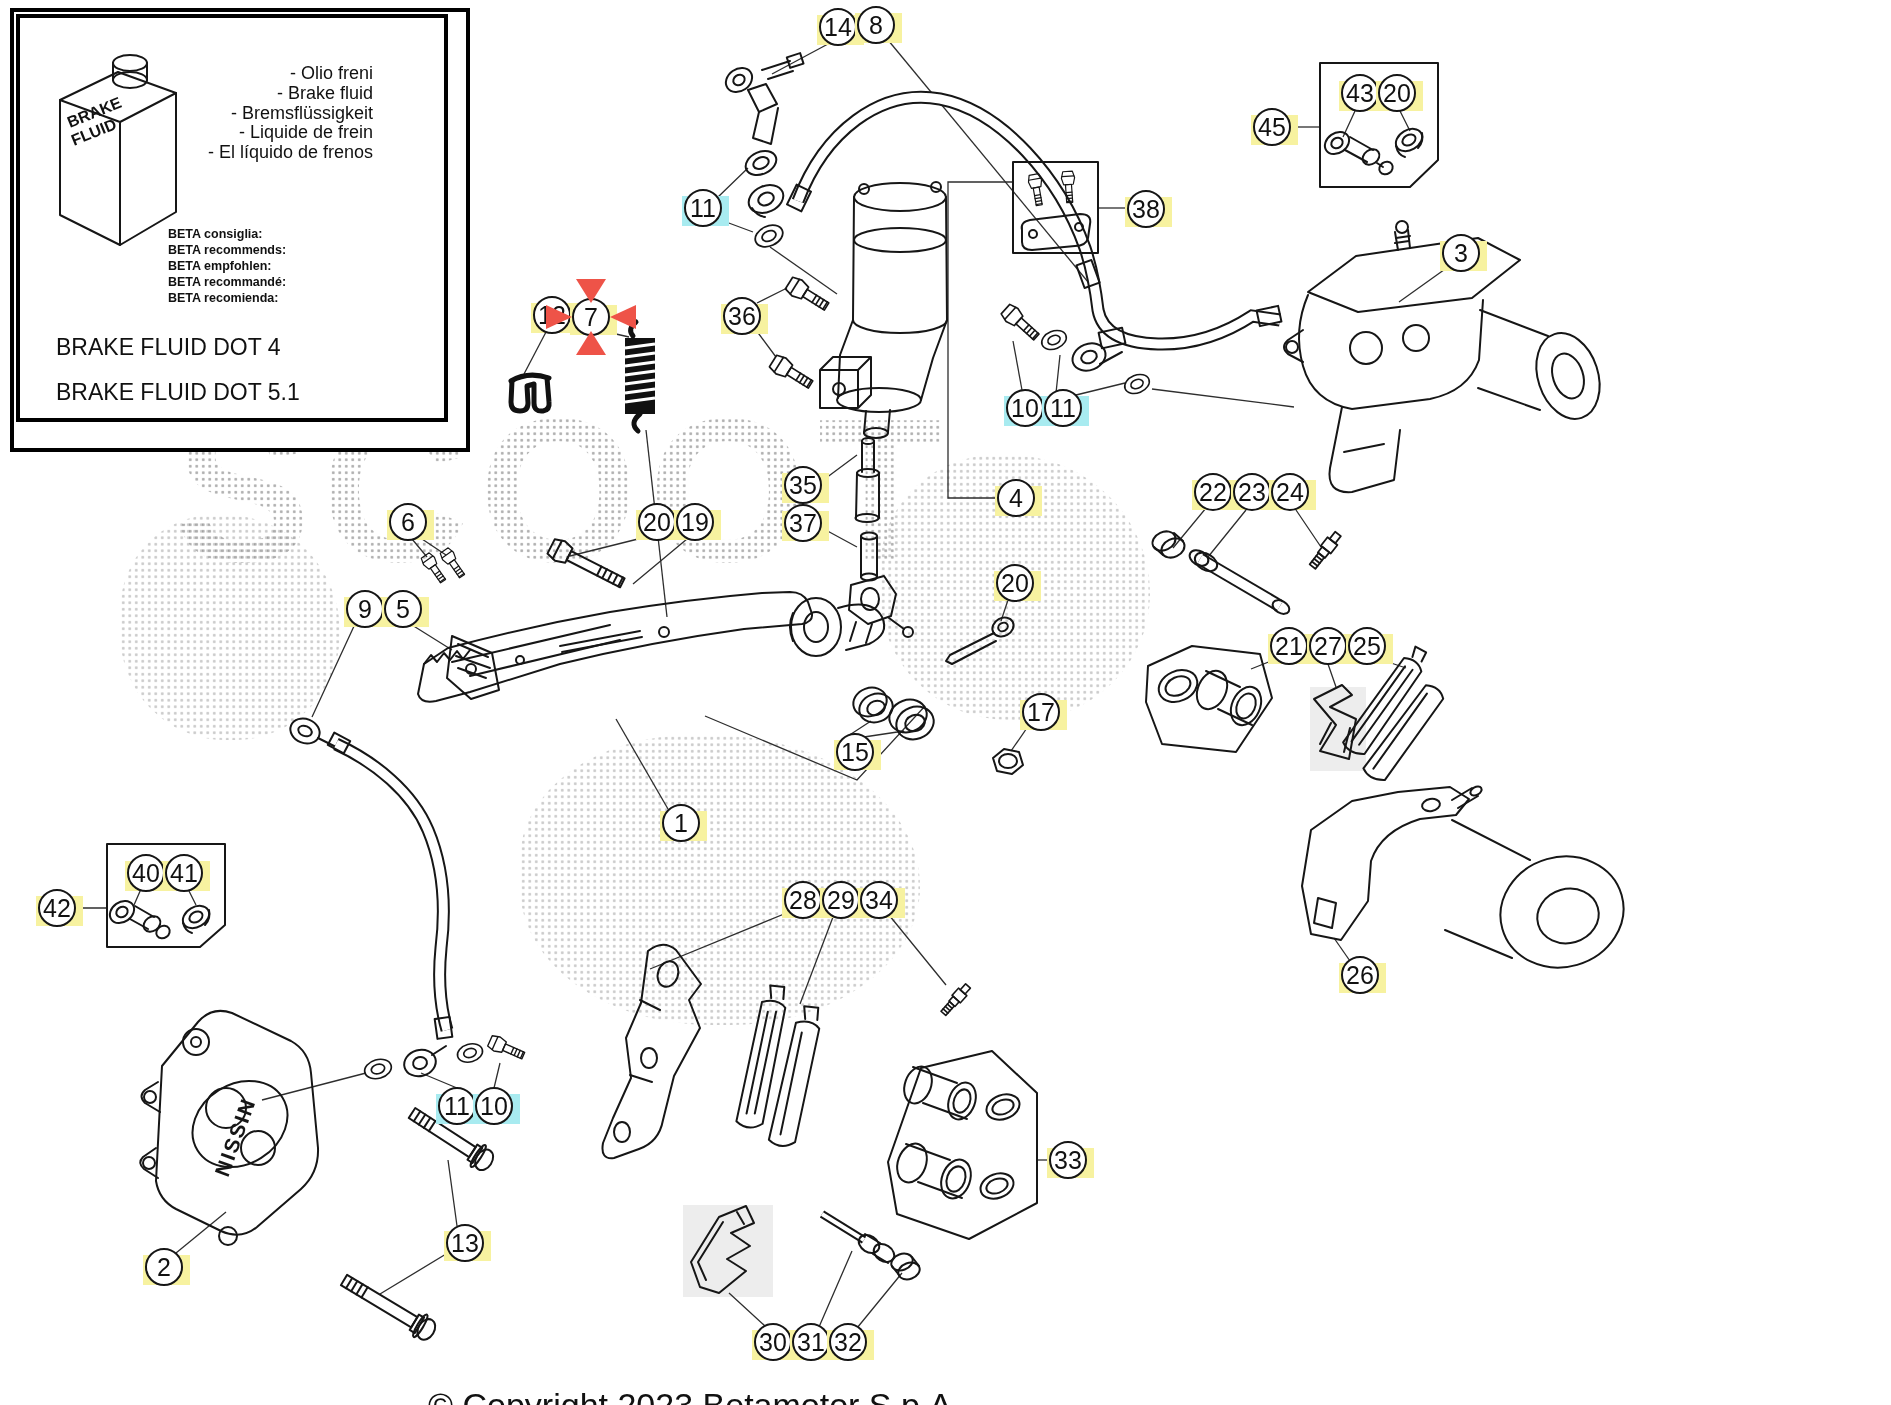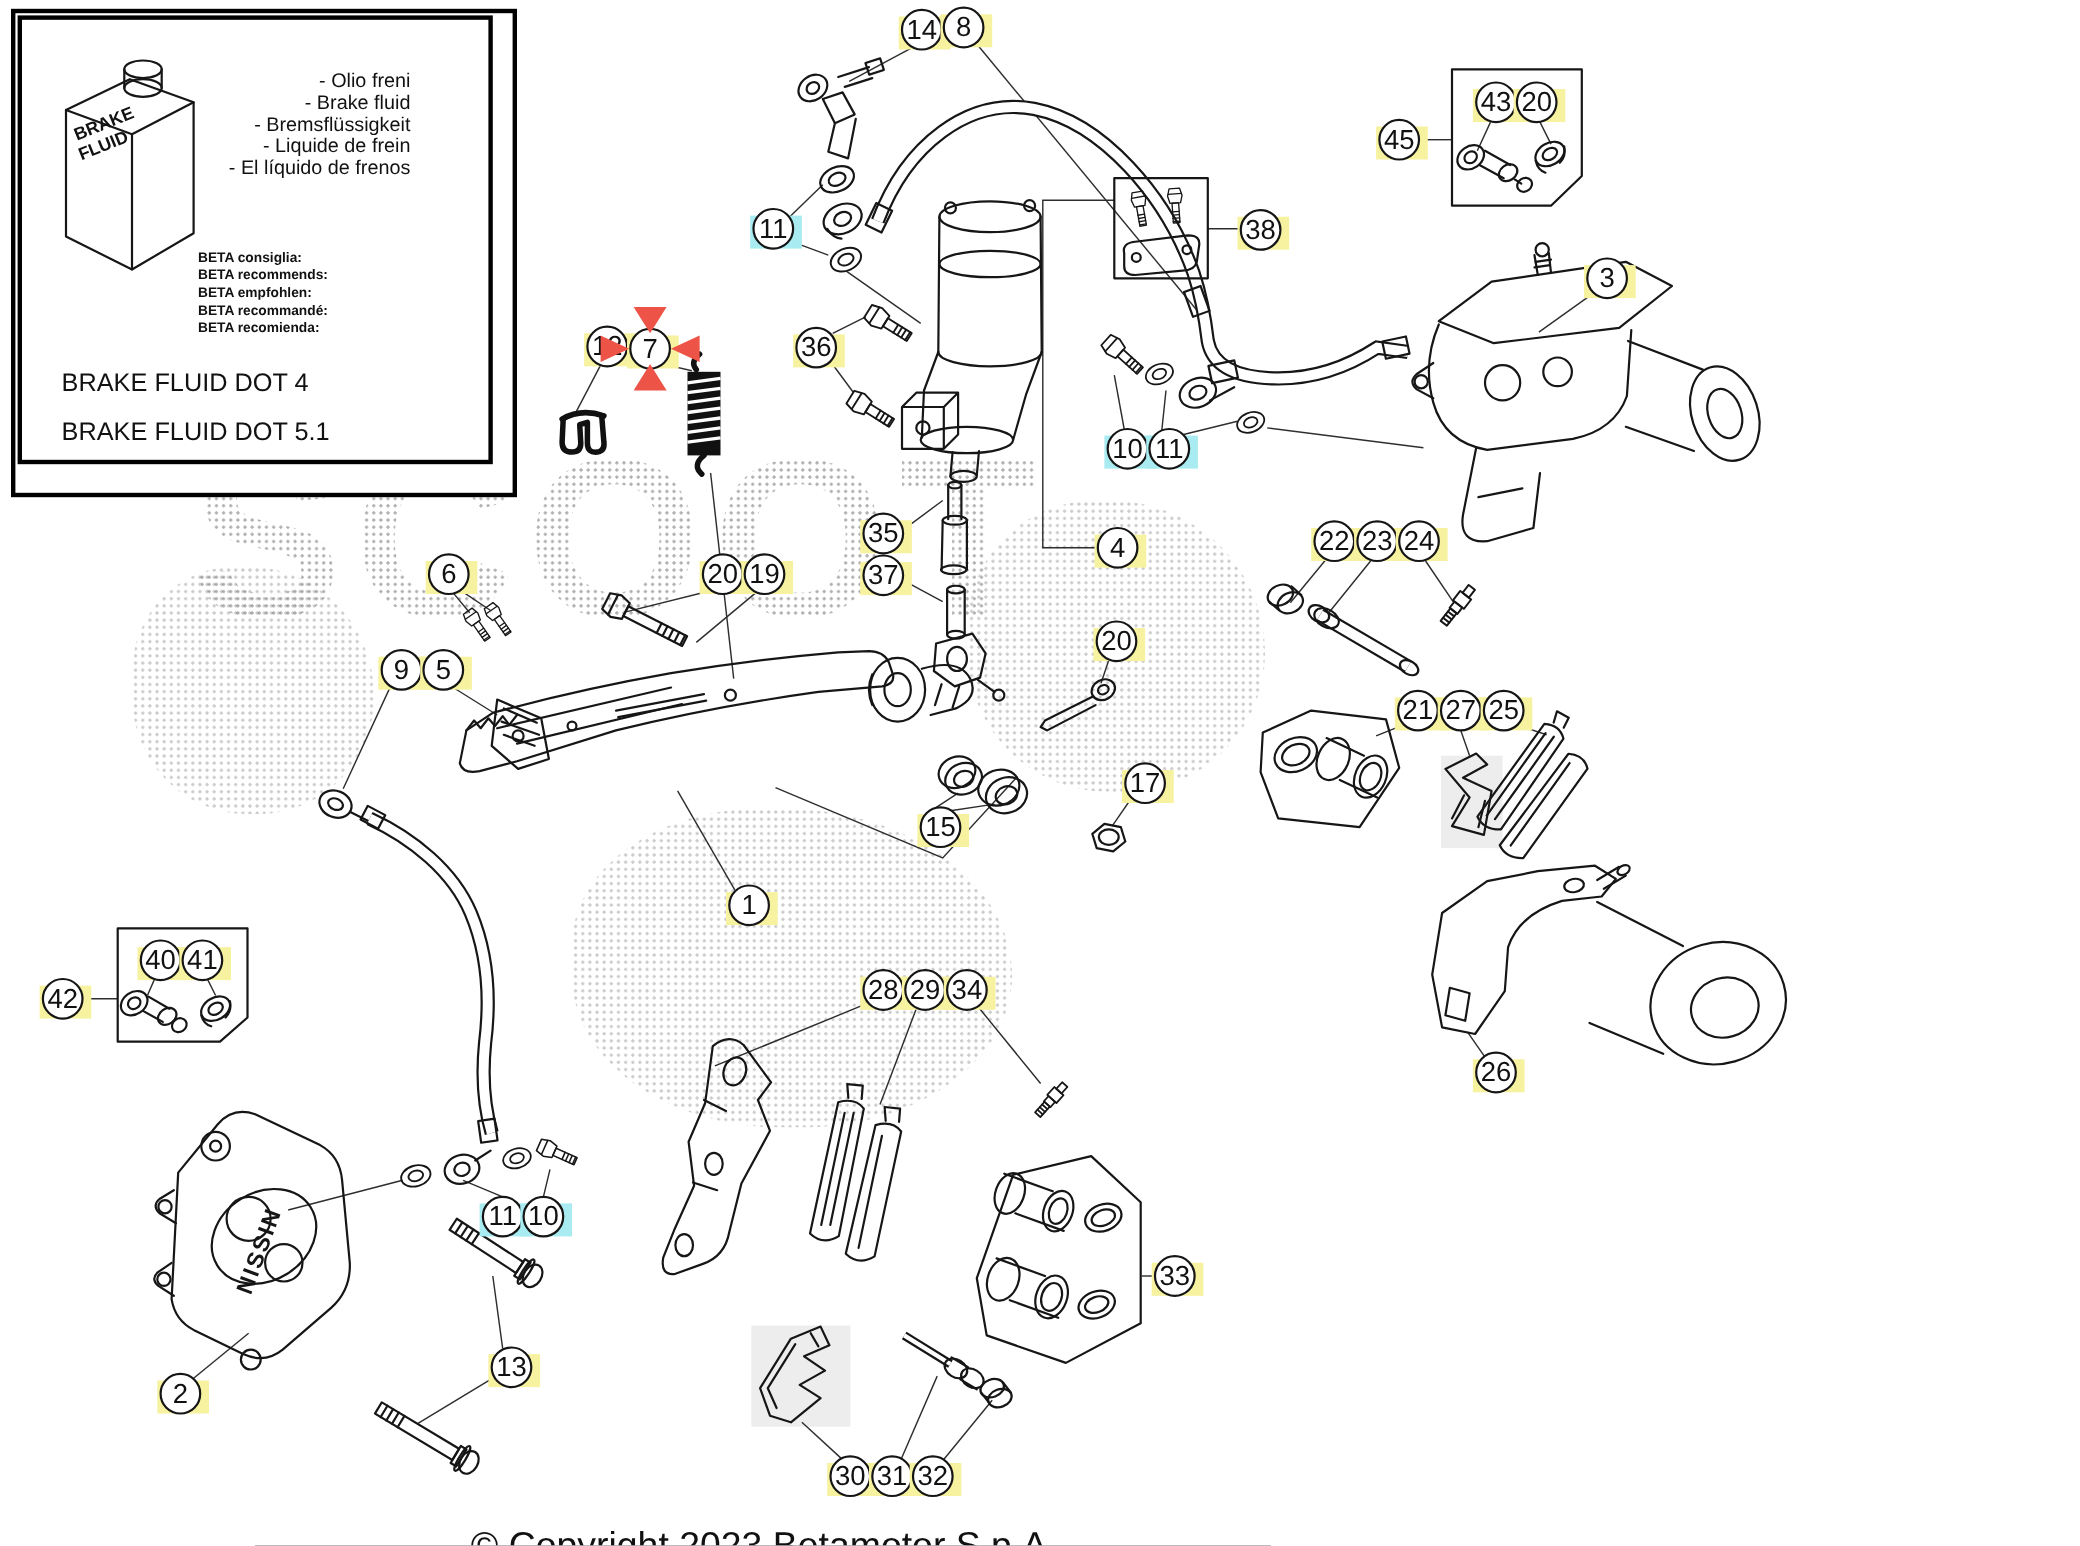--- a/index.html
+++ b/index.html
@@ -490,21 +490,21 @@
   </div>
   <div class="fluid-list" style="position:absolute;z-index:2;">
   </div>
   <div style="position:absolute;left:208px;top:64px;font-size:18px;line-height:19.8px;z-index:2;text-align:right;">
     <div>- Olio freni</div>
     <div>- Brake fluid</div>
     <div>- Bremsflüssigkeit</div>
     <div>- Liquide de frein</div>
     <div>- El líquido de frenos</div>
   </div>
-  <div style="position:absolute;left:168px;top:226px;font-size:12.5px;font-weight:700;line-height:16px;z-index:2;margin-left:12px;">
+  <div style="position:absolute;left:168px;top:226px;font-size:12.5px;font-weight:700;line-height:16px;z-index:2;">
     <div>BETA consiglia:</div>
     <div>BETA recommends:</div>
     <div>BETA empfohlen:</div>
     <div>BETA recommandé:</div>
     <div>BETA recomienda:</div>
   </div>
   <div class="dot4" style="z-index:2;">BRAKE FLUID DOT 4</div>
   <div class="dot51" style="z-index:2;">BRAKE FLUID DOT 5.1</div>
 
   <div id="callouts">

